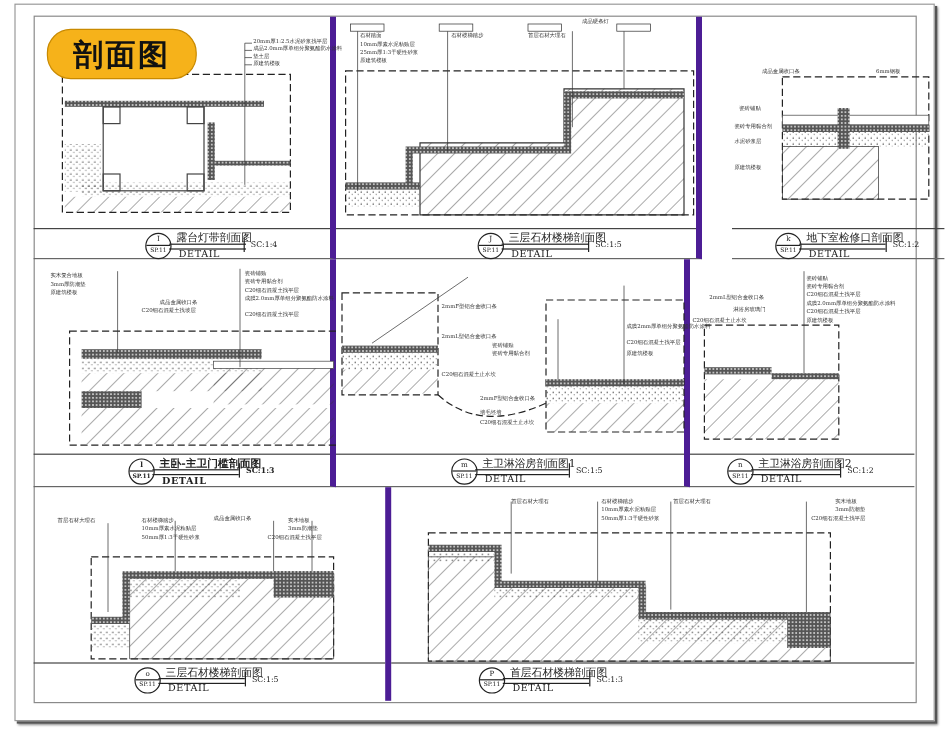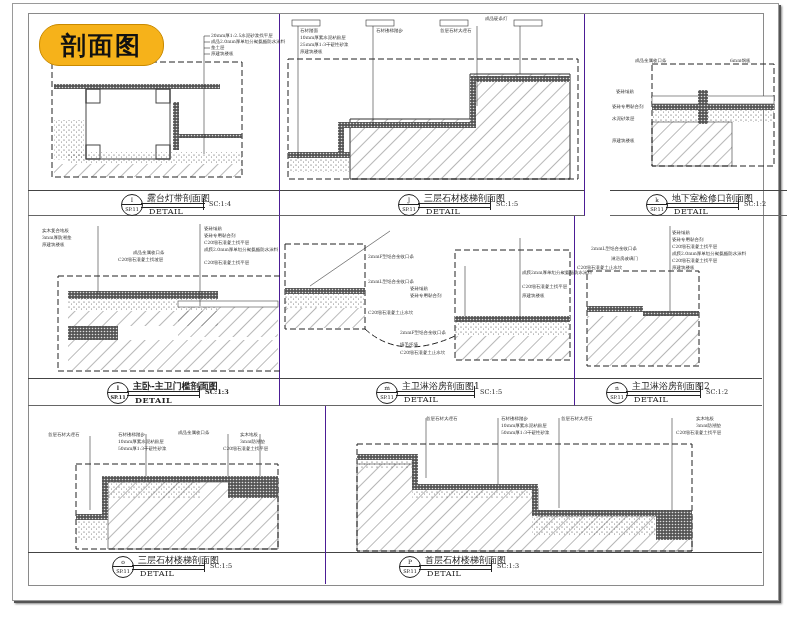--- a/index.html
+++ b/index.html
@@ -1,19 +1,19 @@
 <!DOCTYPE html>
 <html><head>
 <meta charset="utf-8">
 <style>
   html,body{margin:0;padding:0;background:#ffffff;}
   body{width:790px;height:627px;position:relative;overflow:hidden;font-family:"DejaVu Serif",serif;color:#222;}
   .sheet{position:absolute;left:12px;top:3px;width:765px;height:596px;background:#fff;border:1px solid #9a9a9a;box-shadow:2px 2px 0 #555, 3px 3px 2px #888;}
   .inner{position:absolute;left:28px;top:13px;width:734px;height:571px;border:1px solid #8a8a8a;}
-  .panel{position:absolute;border-right:1px solid #4c1d95;border-bottom:1px solid #666;box-sizing:border-box;}
+  .panel{position:absolute;border-right:5px solid #4c1d95;border-bottom:1px solid #666;box-sizing:border-box;}
   .panel svg{position:absolute;left:0;top:0;}
   .title-block{position:absolute;height:28px;border-top:1px solid #444;left:0;right:0;}
   .tb-circle{position:absolute;width:20px;height:20px;border:1.5px solid #222;border-radius:50%;font-size:6px;text-align:center;line-height:9px;background:#fff;}
   .tb-circle .top{display:block;border-bottom:1px solid #222;height:9px;}
   .tb-circle .bot{display:block;height:9px;font-size:5px;}
   .tb-title{position:absolute;font-size:9px;white-space:nowrap;color:#222;}
   .tb-underline{position:absolute;height:3px;border-top:1.2px solid #222;border-bottom:1.2px solid #222;}
   .tb-detail{position:absolute;font-size:8px;letter-spacing:.5px;}
   .tb-scale{position:absolute;font-size:6.5px;}
   .tb-tick{position:absolute;width:1px;height:12px;background:#222;}

